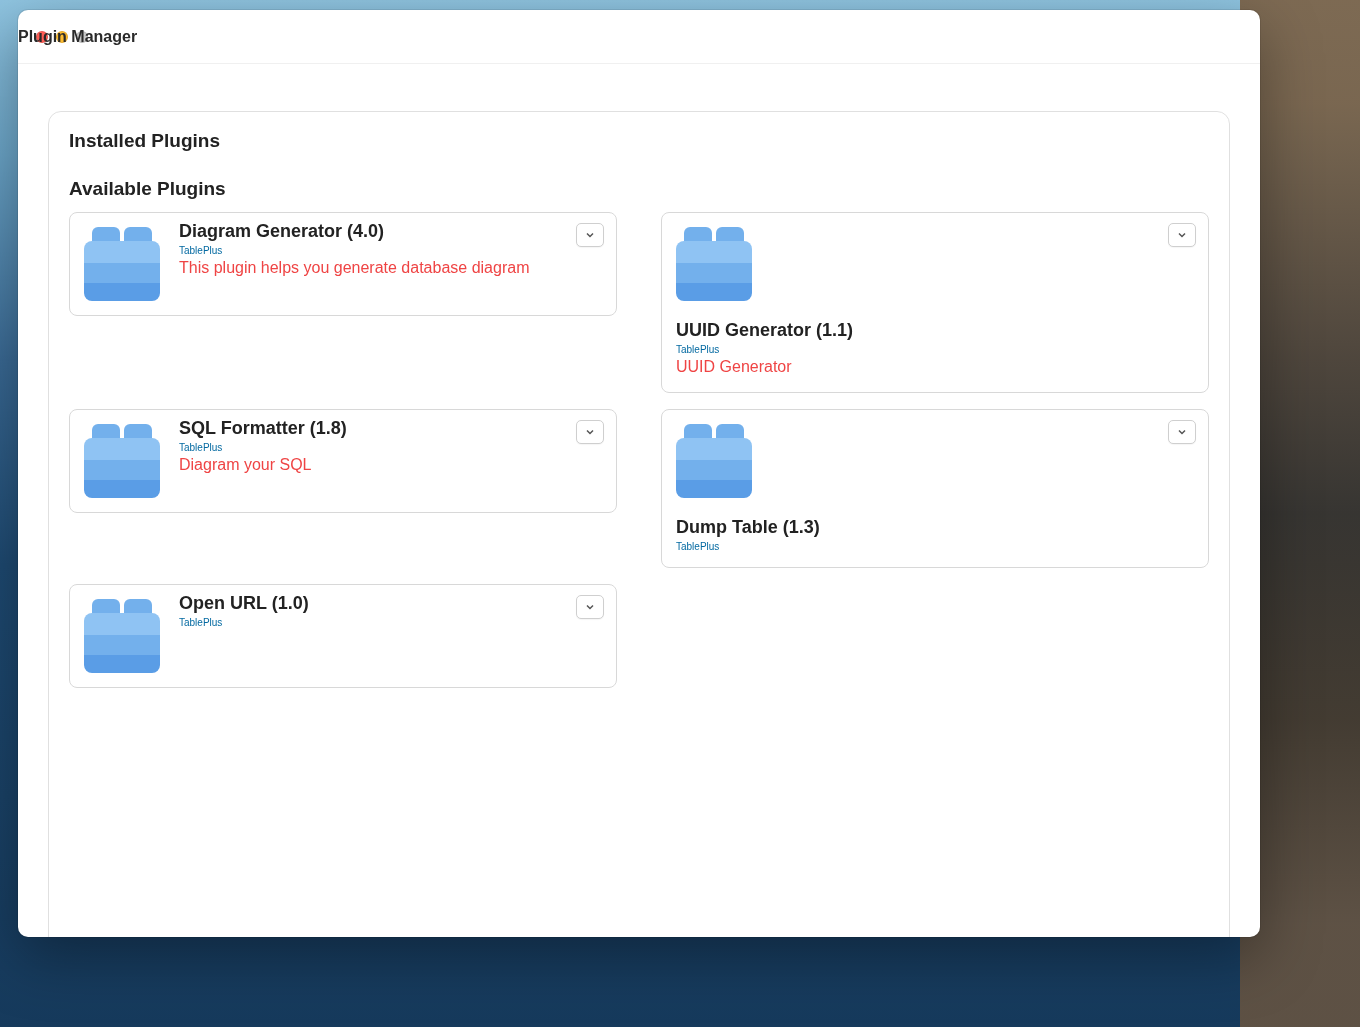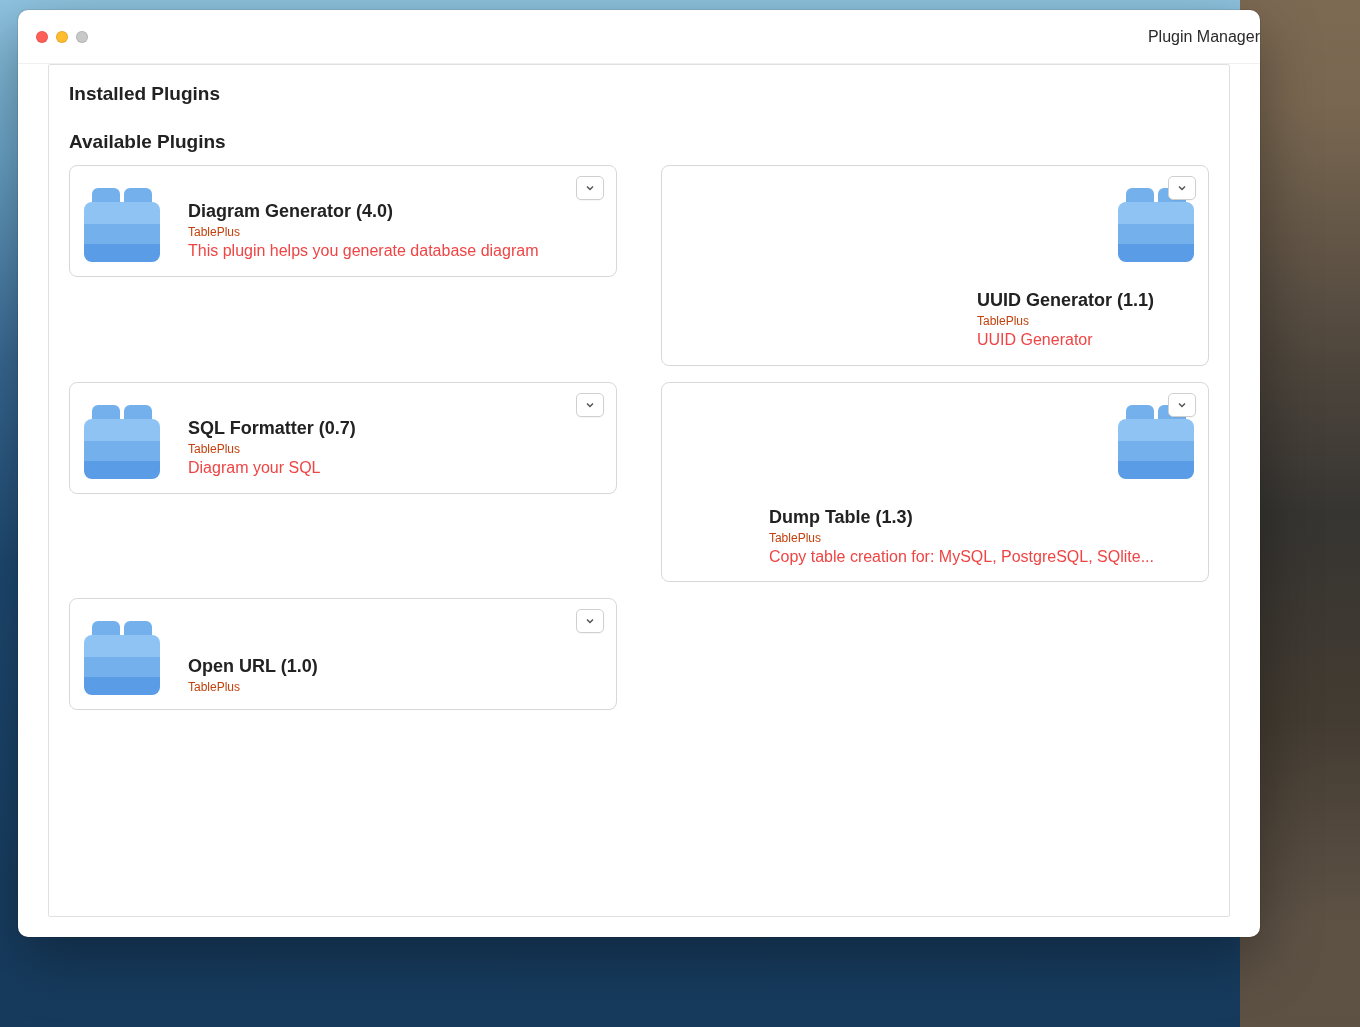--- a/index.html
+++ b/index.html
@@ -66,36 +66,37 @@
       width: 12px;
       height: 12px;
       border-radius: 50%;
     }
     .tl-close { background: #ff5f57; border: 0.5px solid rgba(0,0,0,0.1); }
     .tl-min { background: #febc2e; border: 0.5px solid rgba(0,0,0,0.1); }
     .tl-max { background: #c8c8c8; border: 0.5px solid rgba(0,0,0,0.1); }
     .window-title {
       position: absolute;
       left: 0; right: 0;
-      text-align: right;
+      text-align: left;
       font-size: 16px;
-      font-weight: 400;
+      font-weight: 700;
       color: #2a2a2a;
       pointer-events: none;
     }
     .content {
       flex: 1;
       padding: 0 30px 20px 30px;
       overflow: auto;
     }
     .panel {
       border: 1px solid #e0e0e0;
-      border-radius: 2px;
+      border-radius: 13px;
       padding: 18px 20px 20px 20px;
       height: 100%;
+      margin-top: 47px;
     }
     .section-heading {
       font-size: 19px;
       font-weight: 700;
       color: #222;
       margin-bottom: 26px;
     }
     .section-heading.sub {
       margin-top: 14px;
       margin-bottom: 12px;
@@ -103,24 +104,24 @@
     .plugin-grid {
       display: grid;
       grid-template-columns: 1fr 1fr;
       column-gap: 44px;
       row-gap: 16px;
       align-items: start;
     }
     .plugin-card {
       border: 1px solid #d8d8d8;
       border-radius: 8px;
-      padding: 16px 14px 14px 14px;
-      display: flex;
-      gap: 28px;
-      align-items: flex-end;
+      padding: 8px 14px 14px 14px;
+      display: flex;
+      gap: 19px;
+      align-items: flex-start;
       position: relative;
       background: #fff;
     }
     .plugin-icon {
       width: 76px;
       height: 76px;
       flex-shrink: 0;
       position: relative;
       margin-top: 4px;
     }
@@ -153,22 +154,22 @@
       flex: 1;
       padding-right: 40px;
     }
     .plugin-title {
       font-size: 18px;
       font-weight: 700;
       color: #222;
       margin-bottom: 3px;
     }
     .plugin-author {
-      font-size: 12px;
-      color: #c2410c;
+      font-size: 10px;
+      color: #0369a1;
       margin-bottom: 1px;
     }
     .plugin-desc {
       font-size: 16px;
       color: #ef4444;
       line-height: 1.35;
     }
     .plugin-dropdown {
       position: absolute;
       top: 10px;
@@ -262,21 +263,21 @@
           <div class="plugin-icon">
             <div class="stud left"></div>
               <div class="stud right"></div>
             <div class="brick-base">
                 <div class="brick-layer brick-top"></div>
                 <div class="brick-layer brick-mid"></div>
                 <div class="brick-layer brick-bot"></div>
               </div>
           </div>
           <div class="plugin-info">
-            <div class="plugin-title">SQL Formatter (0.7)</div>
+            <div class="plugin-title">SQL Formatter (1.8)</div>
             <div class="plugin-author">TablePlus</div>
             <div class="plugin-desc">Diagram your SQL</div>
           </div>
           <div class="plugin-dropdown">
             <svg viewBox="0 0 24 24" fill="none" stroke="#555" stroke-width="3">
                 <polyline points="6 9 12 15 18 9"></polyline>
               </svg>
           </div>
         </div>
 
@@ -286,21 +287,20 @@
               <div class="stud right"></div>
             <div class="brick-base">
                 <div class="brick-layer brick-top"></div>
                 <div class="brick-layer brick-mid"></div>
                 <div class="brick-layer brick-bot"></div>
               </div>
           </div>
           <div class="plugin-info">
             <div class="plugin-title">Dump Table (1.3)</div>
             <div class="plugin-author">TablePlus</div>
-            <div class="plugin-desc">Copy table creation for: MySQL, PostgreSQL, SQlite...</div>
           </div>
           <div class="plugin-dropdown">
             <svg viewBox="0 0 24 24" fill="none" stroke="#555" stroke-width="3">
                 <polyline points="6 9 12 15 18 9"></polyline>
               </svg>
           </div>
         </div>
 
         <div class="plugin-card col-left">
           <div class="plugin-icon">

